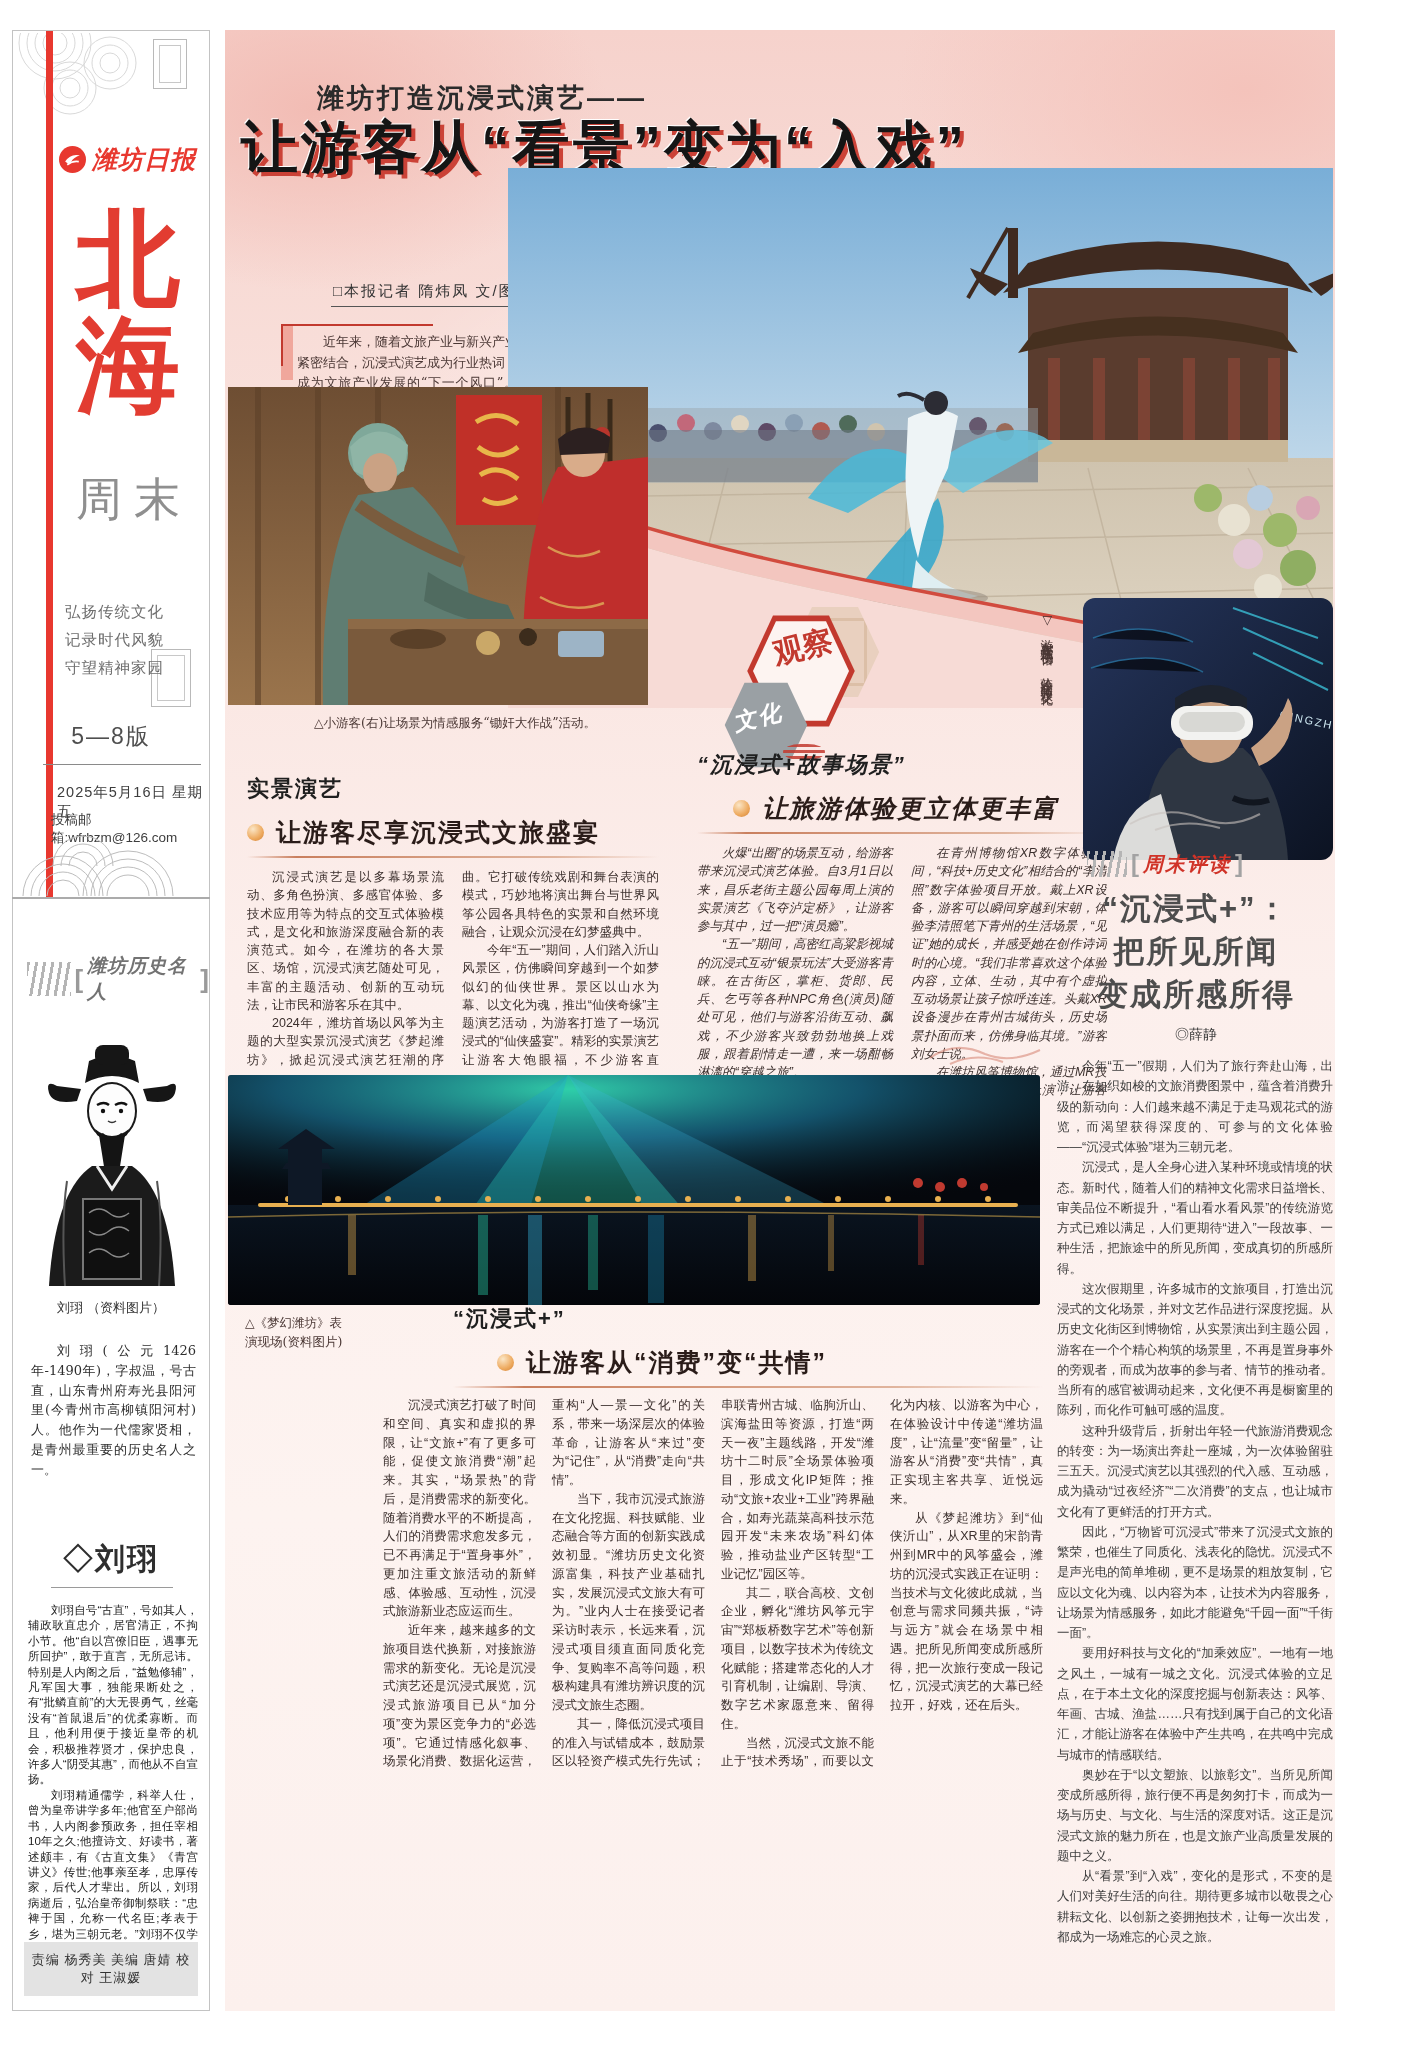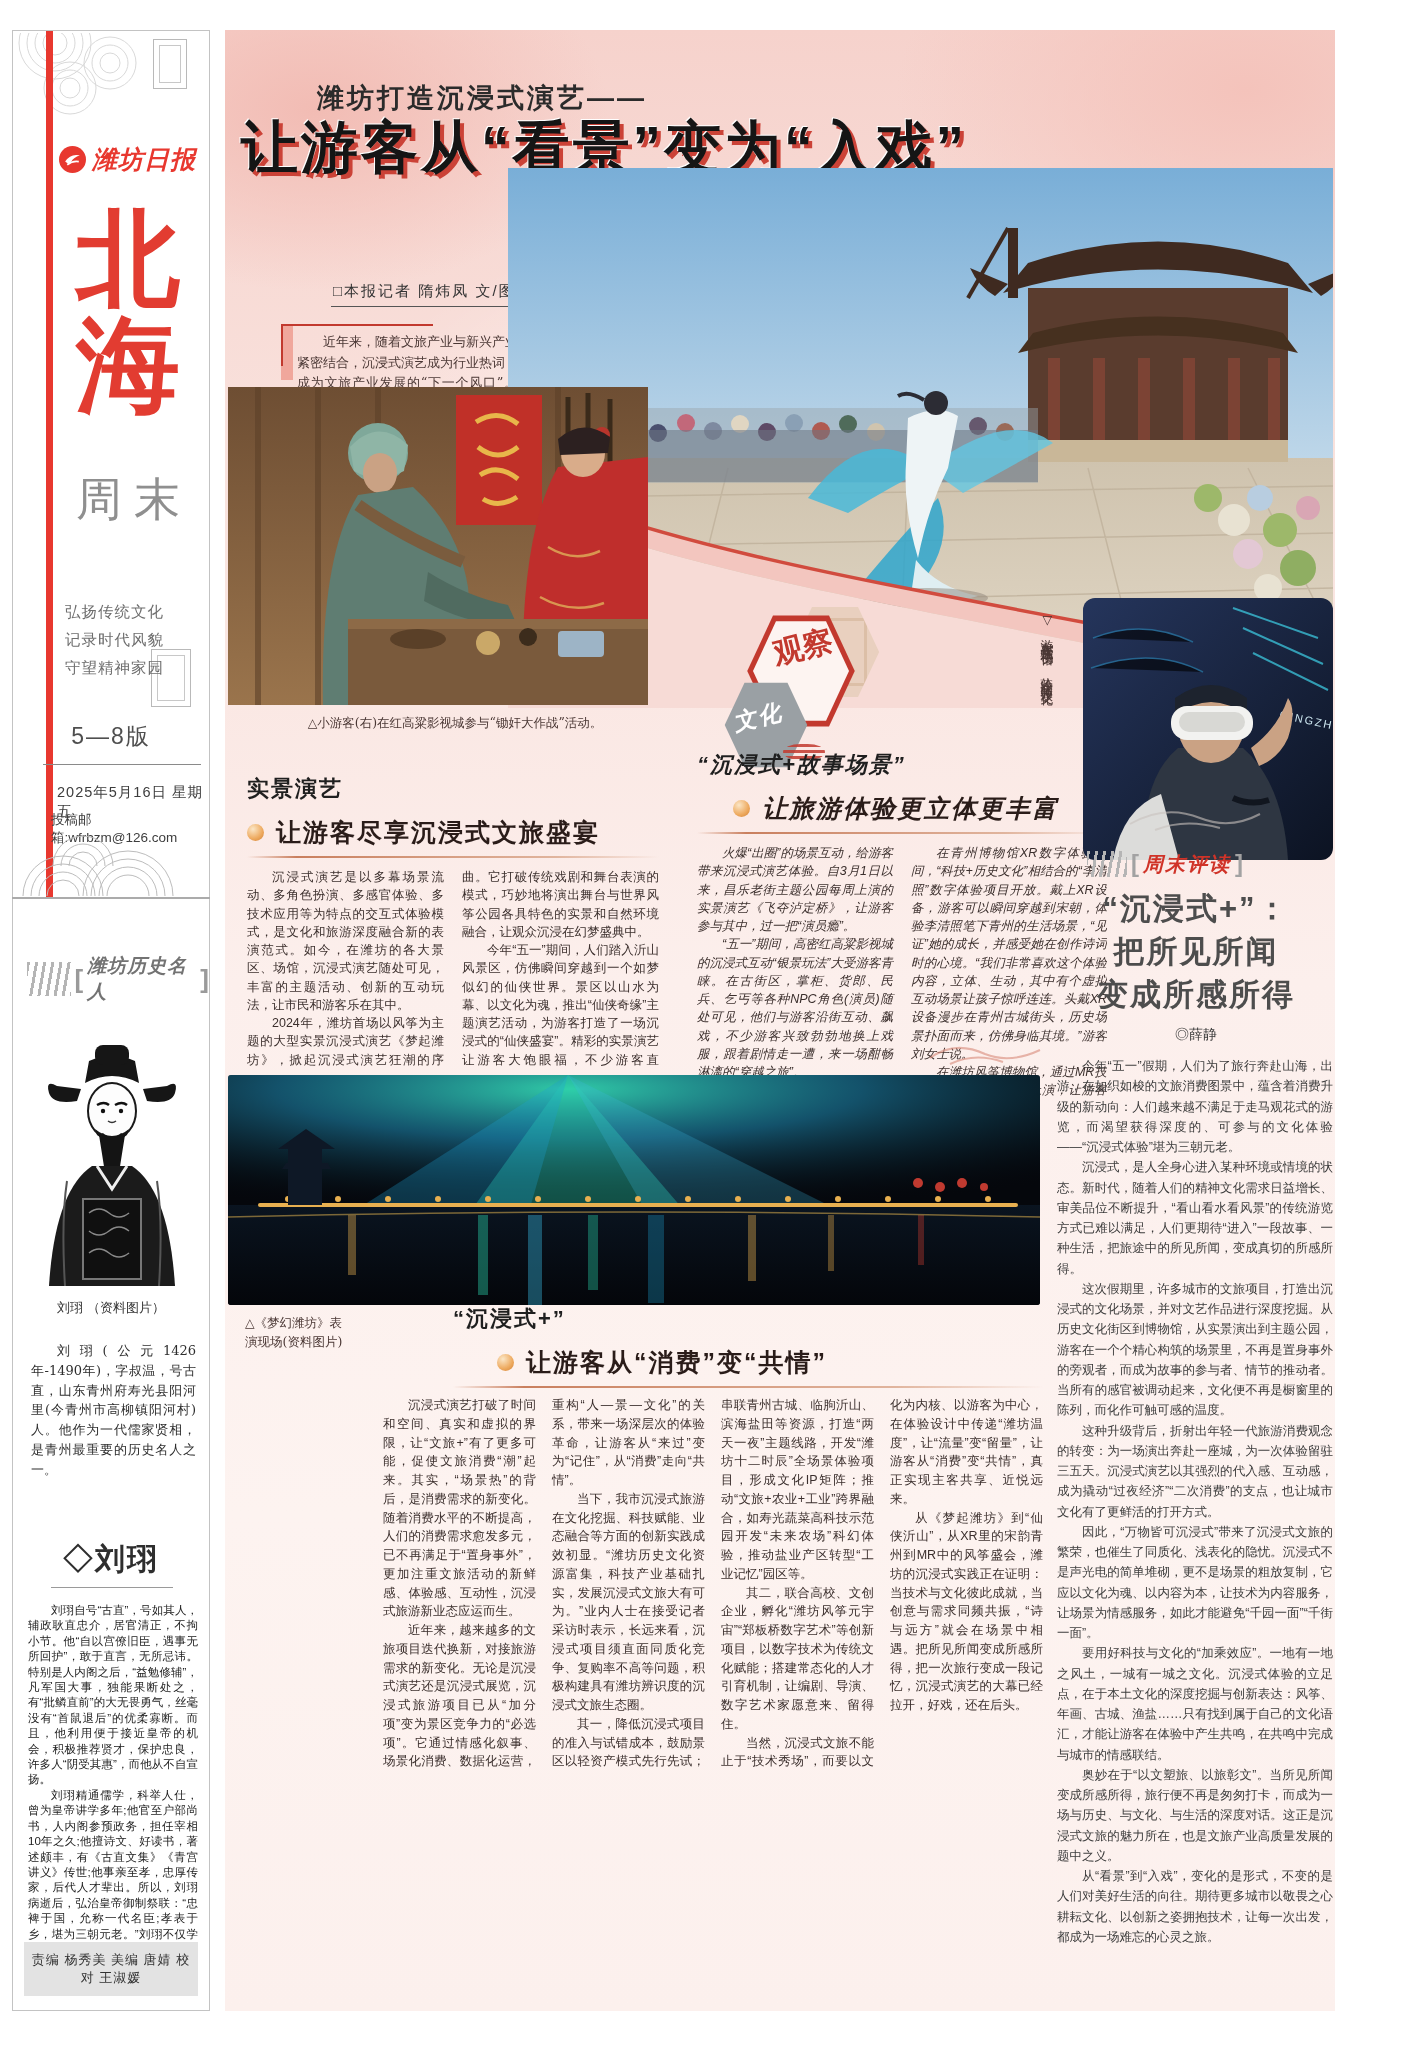--- a/index.html
+++ b/index.html
@@ -386,21 +386,21 @@
         </g>
 
       <rect x="120" y="238" width="300" height="80" fill="#7a5a3c"></rect>
       <rect x="120" y="232" width="300" height="10" fill="#8d6a47"></rect>
       <ellipse cx="190" cy="252" rx="28" ry="10" fill="#5a4028"></ellipse>
       <circle cx="260" cy="256" r="12" fill="#caa868"></circle>
         <circle cx="300" cy="250" r="9" fill="#3c2c1c"></circle>
       <rect x="330" y="244" width="46" height="26" rx="4" fill="#9db4c6"></rect>
     </svg>
   </div>
-  <div class="cap cap-left kai">△小游客(右)在红高粱影视城参与“锄奸大作战”活动。</div>
+  <div class="cap cap-left kai">△小游客(右)让场景为情感服务“锄奸大作战”活动。</div>
 
   <div class="badge-hex">
     <div class="hex hex-pat">
         <div class="in"></div>
       </div>
     <div class="hex hex-red-o"></div>
     <div class="hex hex-red-i"></div>
     <div class="hex hex-gray"></div>
     <div class="badge-w1">观察</div>
     <div class="badge-w2">文化</div>

